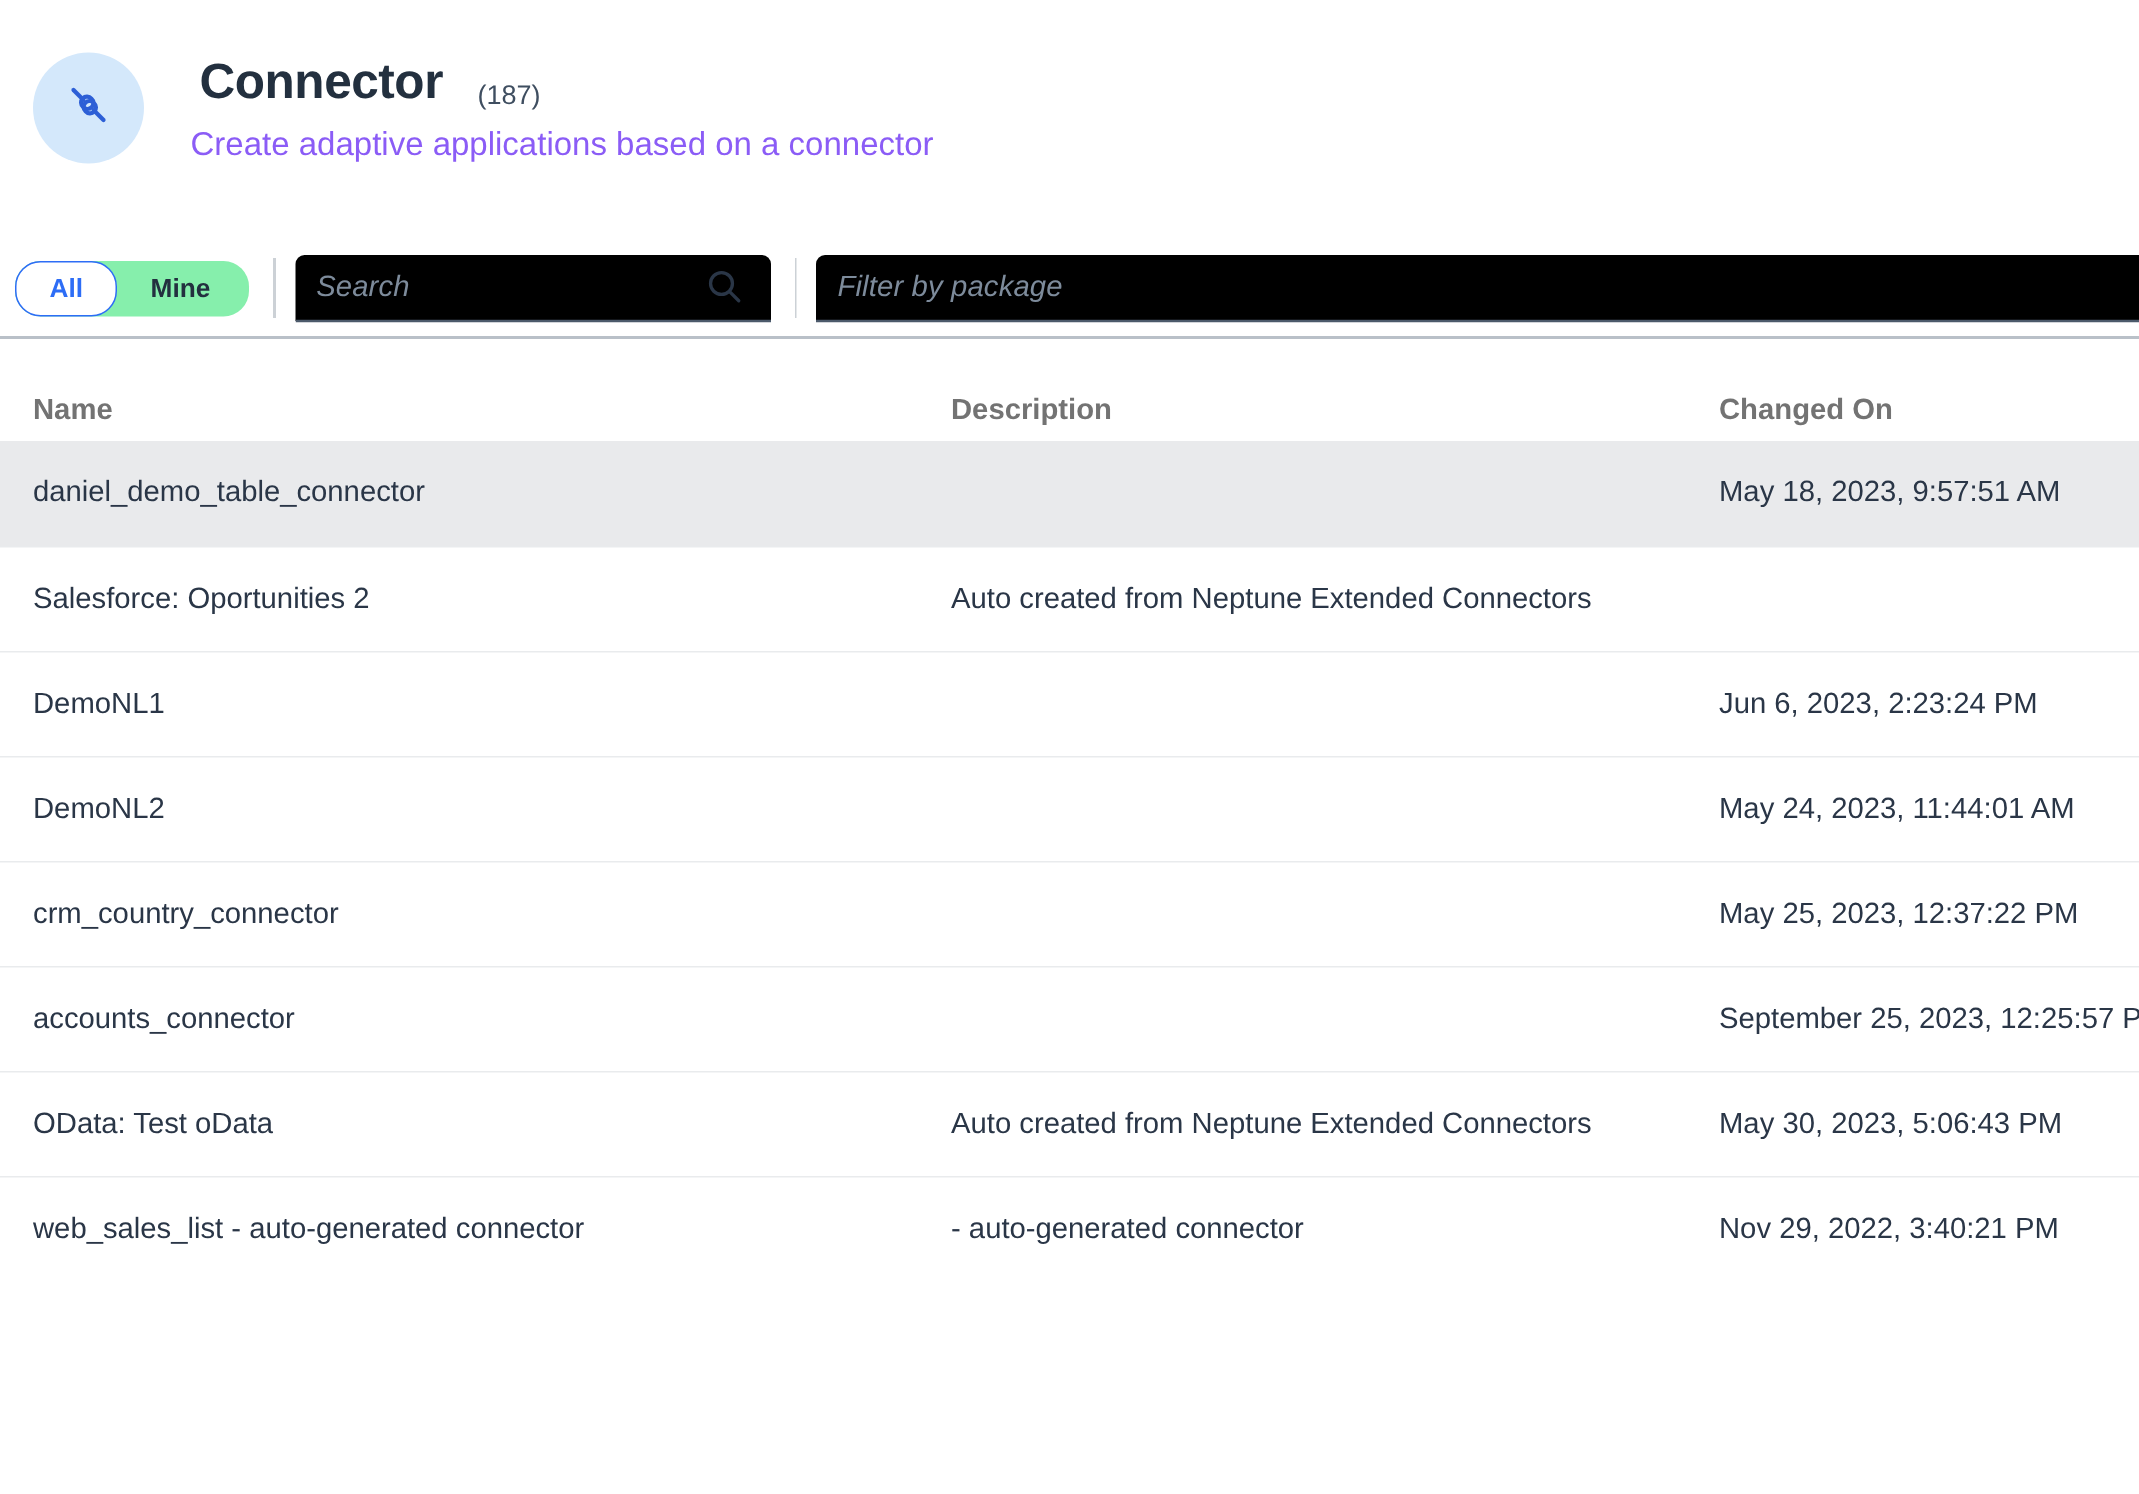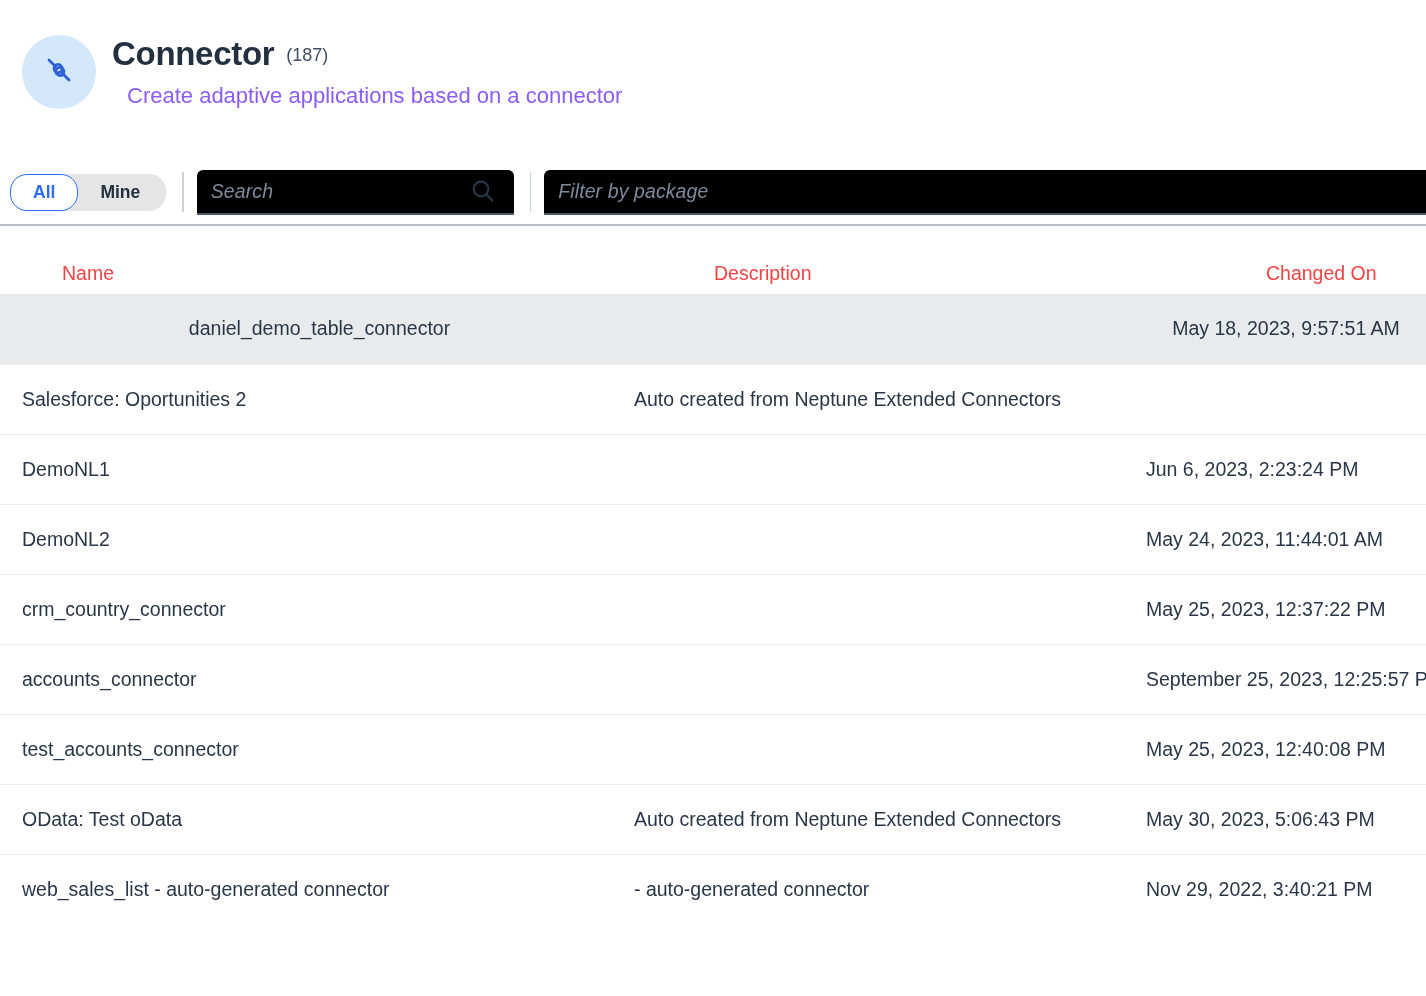--- a/index.html
+++ b/index.html
@@ -33,22 +33,23 @@
     margin-top: 5px;
   }
 
   .header-text {
     margin-left: 16px;
     padding-top: 4px;
   }
 
   .title-row {
     display: flex;
-    align-items: center;
-    gap: 12px;
+    align-items: flex-end;
+    gap: 23px;
+    margin-left: 21px;
   }
 
   .page-title {
     font-size: 33px;
     font-weight: bold;
     color: #23303f;
     letter-spacing: -0.3px;
     line-height: 40px;
   }
 
@@ -73,21 +74,21 @@
     display: flex;
     align-items: center;
     height: 64px;
     padding-left: 10px;
     position: relative;
   }
 
   .segmented {
     display: flex;
     align-items: center;
-    background: #e5e5e5;
+    background: #86efac;
     border-radius: 17px;
     height: 37px;
     padding: 0;
   }
 
   .seg-btn {
     font-size: 17.5px;
     font-weight: bold;
     height: 37px;
     line-height: 37px;
@@ -168,39 +169,37 @@
 
   .table-head {
     display: flex;
     align-items: center;
     height: 68px;
     padding-top: 28px;
   }
 
   .table-head .cell {
     font-size: 19.5px;
-    font-weight: normal;
-    color: #ef4444;
-    margin-left: 40px;
+    font-weight: bold;
+    color: #737373;
   }
 
   .row {
     display: flex;
     align-items: center;
     height: 70px;
     border-top: 1.3px solid #e9ebed;
     cursor: pointer;
   }
 
   .row.first { border-top: none; }
 
   .row.highlighted {
     background: #e9eaec;
     border-top: none;
-    text-align: center;
   }
 
   .row .cell {
     font-size: 19.5px;
     color: #2a3647;
     white-space: nowrap;
     overflow: hidden;
   }
 
   .cell.col-name {
@@ -302,25 +301,20 @@
         <div class="cell col-name">crm_country_connector</div>
         <div class="cell col-desc"></div>
         <div class="cell col-changed">May 25, 2023, 12:37:22 PM</div>
       </div>
       <div class="row">
         <div class="cell col-name">accounts_connector</div>
         <div class="cell col-desc"></div>
         <div class="cell col-changed">September 25, 2023, 12:25:57 PM</div>
       </div>
       <div class="row">
-        <div class="cell col-name">test_accounts_connector</div>
-        <div class="cell col-desc"></div>
-        <div class="cell col-changed">May 25, 2023, 12:40:08 PM</div>
-      </div>
-      <div class="row">
         <div class="cell col-name">OData: Test oData</div>
         <div class="cell col-desc">Auto created from Neptune Extended Connectors</div>
         <div class="cell col-changed">May 30, 2023, 5:06:43 PM</div>
       </div>
       <div class="row">
         <div class="cell col-name">web_sales_list - auto-generated connector</div>
         <div class="cell col-desc">- auto-generated connector</div>
         <div class="cell col-changed">Nov 29, 2022, 3:40:21 PM</div>
       </div>
     </div>

